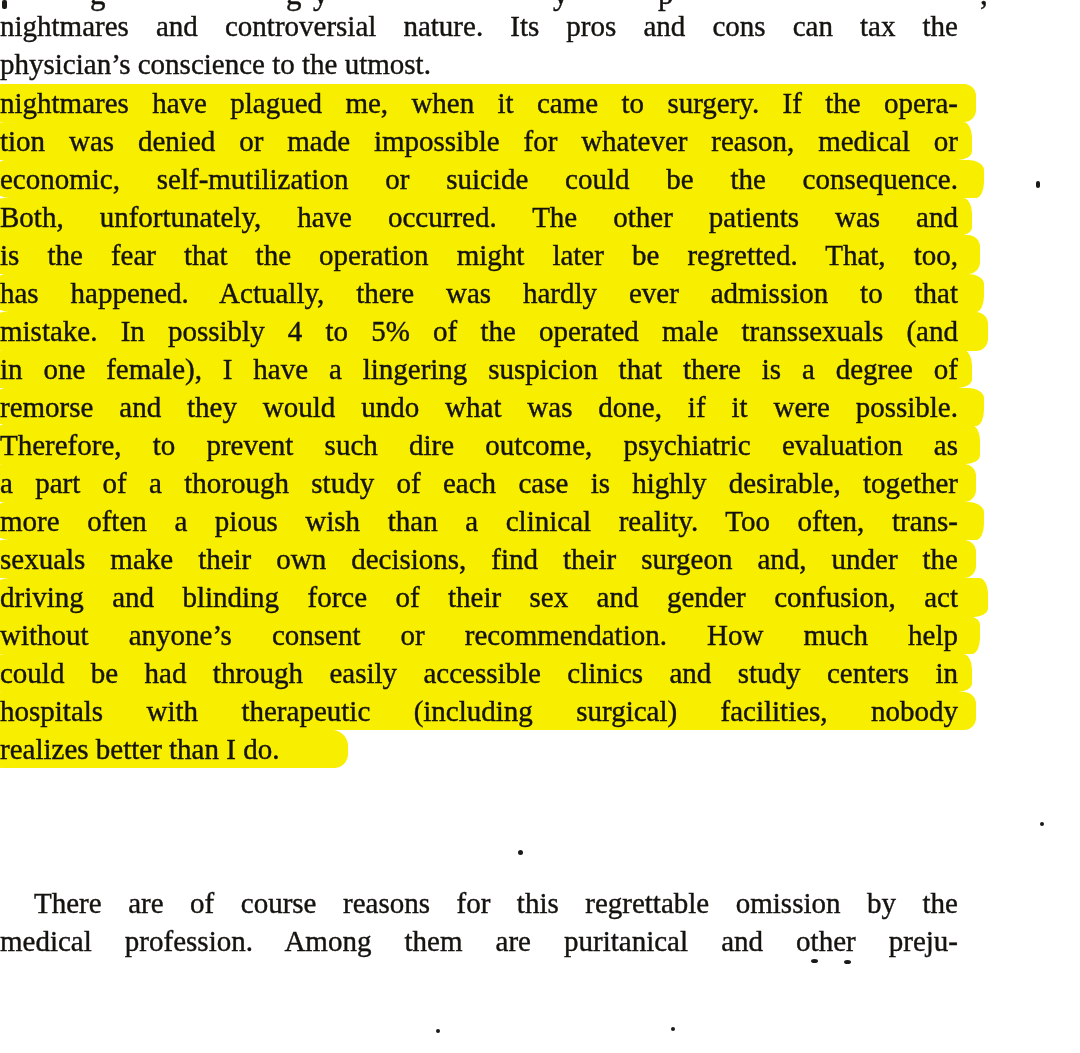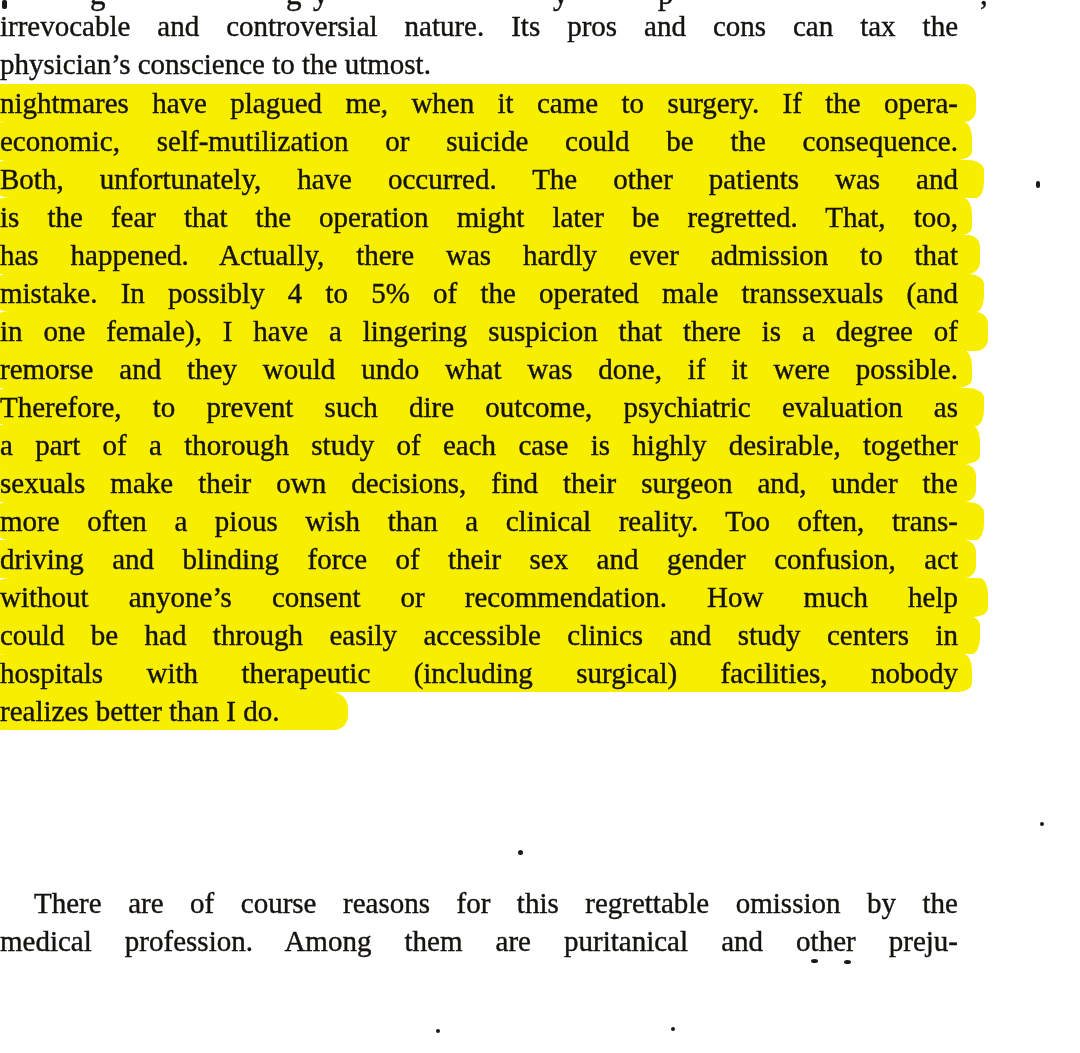--- a/index.html
+++ b/index.html
@@ -62,37 +62,38 @@
   <div class="cutline">
     <span style="left:40px">g</span>
     <span style="left:236px">g</span>
     <span style="left:263px">y</span>
     <span style="left:503px">y</span>
     <span style="left:608px">p</span>
     <span style="left:930px">,</span>
   </div>
 
   <div class="para textcol" style="top:7px">
-    <div class="line">irrevocable and controversial nature. Its pros and cons can tax the</div>
+    <div class="line">nightmares and controversial nature. Its pros and cons can tax the</div>
     <div class="line no-just">physician’s conscience to the utmost.</div>
   </div>
 
   <div class="para textcol" style="top:84px">
     <div class="line hl">nightmares have plagued me, when it came to surgery. If the opera-</div>
+    <div class="line hl">tion was denied or made impossible for whatever reason, medical or</div>
     <div class="line hl">economic, self-mutilization or suicide could be the consequence.</div>
     <div class="line hl">Both, unfortunately, have occurred. The other patients was and</div>
     <div class="line hl">is the fear that the operation might later be regretted. That, too,</div>
     <div class="line hl">has happened. Actually, there was hardly ever admission to that</div>
     <div class="line hl">mistake. In possibly 4 to 5% of the operated male transsexuals (and</div>
     <div class="line hl">in one female), I have a lingering suspicion that there is a degree of</div>
     <div class="line hl">remorse and they would undo what was done, if it were possible.</div>
     <div class="line hl">Therefore, to prevent such dire outcome, psychiatric evaluation as</div>
     <div class="line hl">a part of a thorough study of each case is highly desirable, together</div>
+    <div class="line hl">more often a pious wish than a clinical reality. Too often, trans-</div>
     <div class="line hl">sexuals make their own decisions, find their surgeon and, under the</div>
-    <div class="line hl">more often a pious wish than a clinical reality. Too often, trans-</div>
     <div class="line hl">driving and blinding force of their sex and gender confusion, act</div>
     <div class="line hl">without anyone’s consent or recommendation. How much help</div>
     <div class="line hl">could be had through easily accessible clinics and study centers in</div>
     <div class="line hl">hospitals with therapeutic (including surgical) facilities, nobody</div>
     <div class="line hl last-hl no-just">realizes better than I do.</div>
   </div>
 
   <div class="para textcol" style="top:884px">
     <div class="line indent">There are of course reasons for this regrettable omission by the</div>
     <div class="line">medical profession. Among them are puritanical and other preju-</div>

